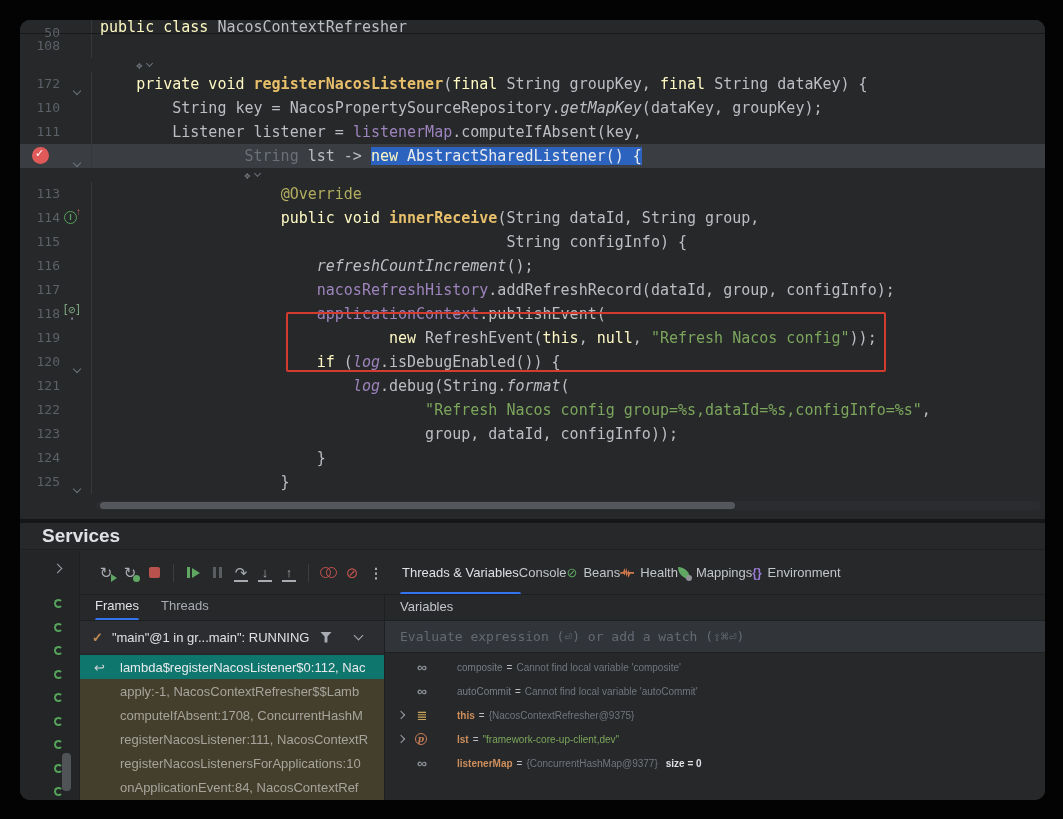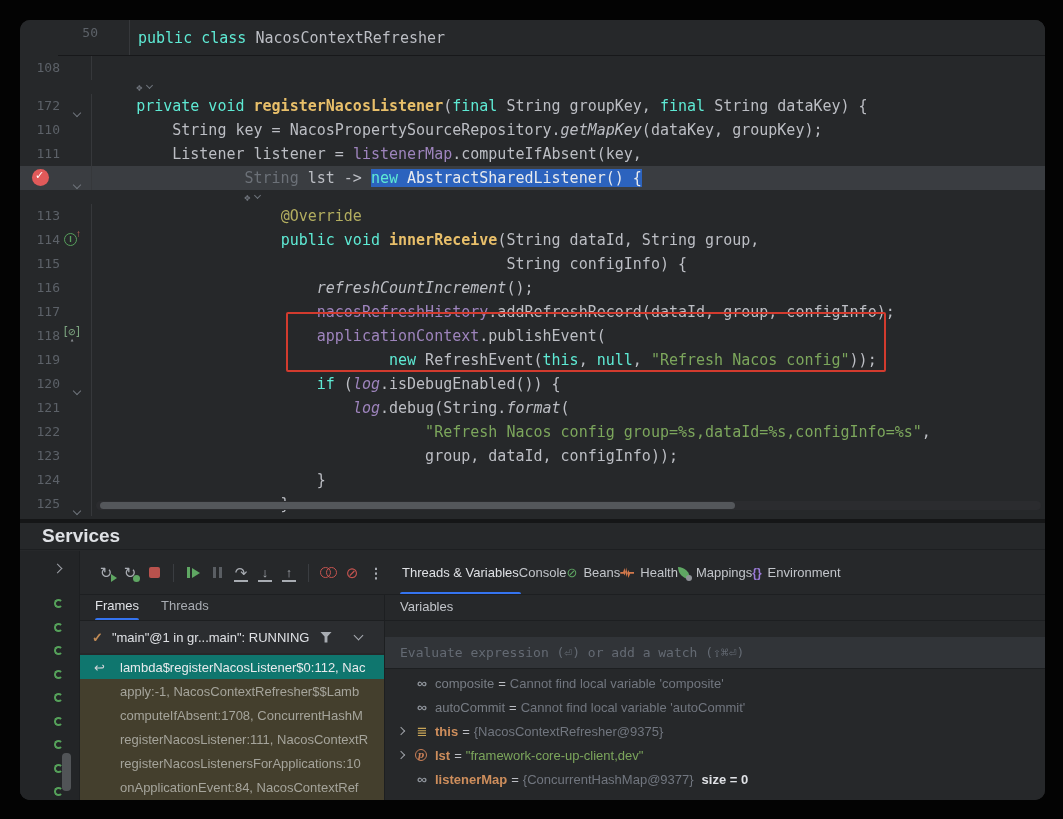--- a/index.html
+++ b/index.html
@@ -6,33 +6,33 @@
   html,body { width:1063px; height:819px; background:#030303; overflow:hidden;
               font-family:"Liberation Sans", sans-serif; }
   .stage { position:relative; width:1063px; height:819px; background:#030303; }
   .win { position:absolute; left:20px; top:20px; width:1025px; height:780px;
          background:#26282A; border-radius:10px; overflow:hidden; }
 
   
   .editor { position:absolute; left:0; top:0; width:1025px; height:499px;
             background:#26282A; overflow:hidden;
             font-family:"DejaVu Sans Mono", monospace; font-size:15px; }
-  .sticky { height:36px; display:flex; align-items:center;
-            border-bottom:1px solid #17181A; background:#26282A;margin-left:38px; }
+  .sticky { height:14px; display:flex; align-items:center;
+            border-bottom:1px solid #17181A; background:#26282A; }
   .cl { height:24px; display:flex; align-items:center; position:relative; }
   .cl.inlay { height:14px; display:flex; align-items:center; gap:4px; }
   .cl.hl { background:#3A3D41; }
   .gut { width:72px; flex:0 0 72px; height:100%; position:relative;
          border-right:1px solid #36383B; }
   .sticky .gut { border-right:1px solid #36383B; }
   .lnum { position:absolute; left:0; top:0; width:40px; text-align:right;
           color:#5C6168; font-size:13px; line-height:24px; }
   .sticky .lnum { line-height:26px; }
   .src { padding-left:8px; white-space:pre; line-height:24px; }
-  .c-k{color:#5eead4} .c-p{color:#BCBEC4} .c-m{color:#E8BF6A;font-weight:600}
+  .c-k{color:#fef9c3} .c-p{color:#BCBEC4} .c-m{color:#E8BF6A;font-weight:600}
   .c-f{color:#9E84BD} .c-s{color:#7CA65C} .c-a{color:#B3AE60}
   .c-g{color:#6C7178} .c-i{font-style:italic}
   .c-sel{background:#2C63BE} .c-sel.c-p{color:#E8EAED}
 
   .chev { display:inline-block; width:6px; height:6px;
           border-right:1.6px solid #6F747C; border-bottom:1.6px solid #6F747C;
           transform:rotate(45deg); }
   .i-fold { position:absolute; left:54px; top:8px; }
   .i-bp { position:absolute; left:12px; top:3px; width:17px; height:17px;
           border-radius:50%; background:#E15A5A; color:#fff; }
@@ -152,25 +152,25 @@
           font-size:13px; color:#A5A49B; white-space:nowrap; overflow:hidden;
           position:relative; }
   .frow.sel { background:#0f766e; color:#E8EAED; }
   .fi-return { position:absolute; left:14px; color:#D3D5DA; font-size:13px; }
   .fi-return::before { content:"↩"; }
 
   .vars-pane { flex:1; display:flex; flex-direction:column; min-width:0; }
   .pane-label { height:26px; line-height:24px; padding-left:15px; font-size:13px;
                 color:#C2C5CA; border-bottom:1px solid #1D1F21; }
   .eval-row { height:32px; background:#313438; display:flex; align-items:center;
-              padding-left:15px; border-bottom:1px solid #1D1F21;margin-top:16px; }
+              padding-left:15px; border-bottom:1px solid #1D1F21; }
   .ph { color:#646A73; font-family:"DejaVu Sans Mono",monospace; font-size:13px; }
   .vars-list { flex:1; padding-top:2px; }
-  .vrow { height:24px; display:flex; align-items:center; font-size:13px;
-          position:relative; padding-left:50px; white-space:nowrap; overflow:hidden; }
+  .vrow { height:24px; display:flex; align-items:center; font-size:10px;
+          position:relative; padding-left:72px; white-space:nowrap; overflow:hidden; }
   .v-chev { position:absolute; left:13px; width:6px; height:6px;
         border-right:1.6px solid #9DA0A6; border-top:1.6px solid #9DA0A6;
         transform:rotate(45deg); }
   .v-icon { position:absolute; left:30px; width:14px; height:14px;
         display:flex; align-items:center; justify-content:center; }
   .vi-glasses { color:#8F949B; font-weight:600; }
   .vi-glasses::before { content:"∞"; font-size:14px; }
   .vi-object { color:#C8A558; }
   .vi-object::before { content:"≣"; font-size:13px; }
   .vi-param { border:1.2px solid #C87E56; border-radius:50%; width:12px; height:12px;

